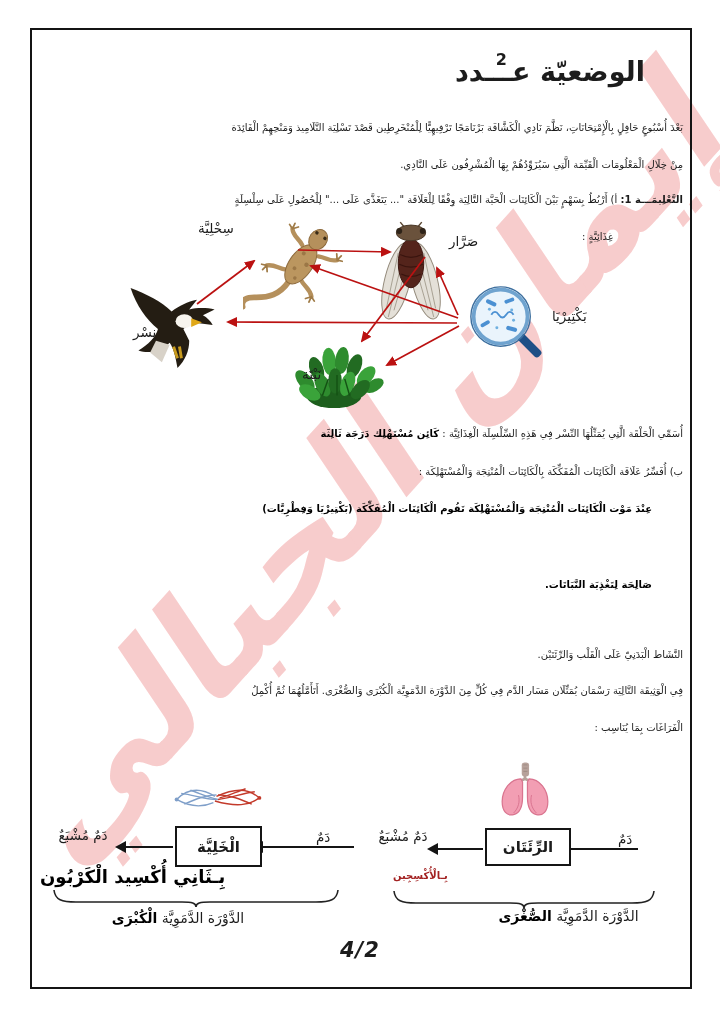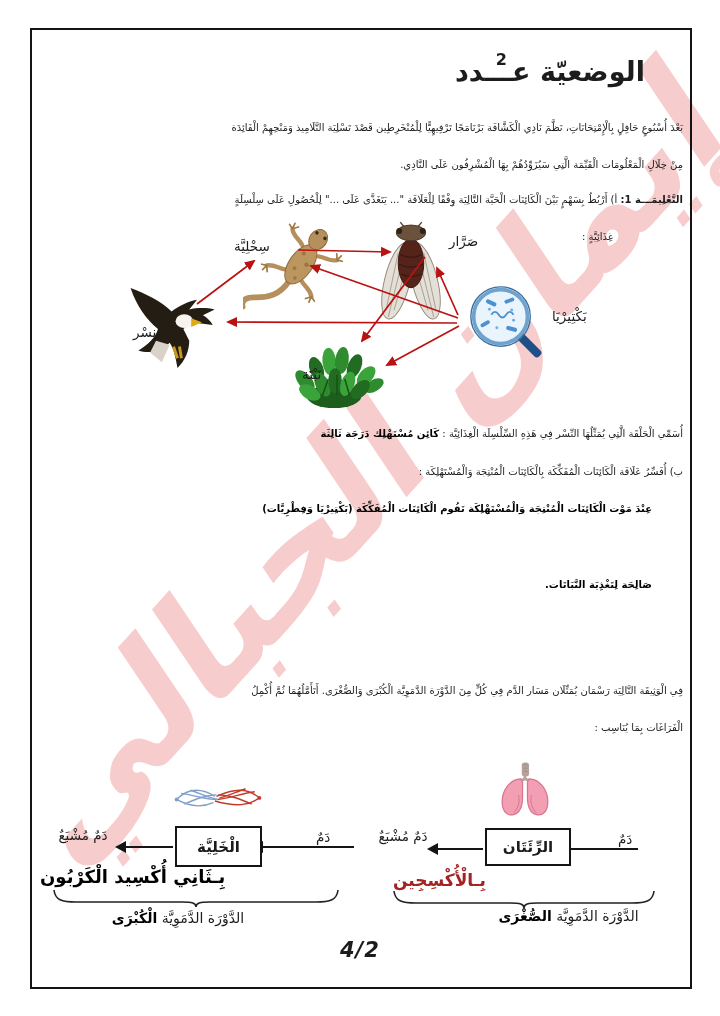--- a/index.html
+++ b/index.html
@@ -153,21 +153,21 @@
         <ellipse cx="27" cy="52" rx="7" ry="12" fill="#3aa33a" transform="rotate(-60 27 52)"></ellipse>
         <ellipse cx="40" cy="44" rx="7" ry="13" fill="#2e8b2e" transform="rotate(-25 40 44)"></ellipse>
         <ellipse cx="53" cy="40" rx="7" ry="13" fill="#226b22"></ellipse>
         <ellipse cx="66" cy="43" rx="7" ry="13" fill="#3aa33a" transform="rotate(20 66 43)"></ellipse>
         <ellipse cx="79" cy="49" rx="7" ry="12" fill="#226b22" transform="rotate(45 79 49)"></ellipse>
       </g>
       <path d="M40,55 L46,38 M55,55 L55,34 M68,55 L63,38" stroke="#145214" stroke-width="1.5" fill="none"></path>
     </svg>
   </div>
 
-  <div class="lbl" style="left:198px;top:238px;margin-left:36px;">سِحْلِيَّة</div>
+  <div class="lbl" style="left:198px;top:220px;">سِحْلِيَّة</div>
   <div class="lbl" style="left:449px;top:233px;">صَرَّار</div>
   <div class="lbl" style="left:133px;top:324px;">نِسْر</div>
   <div class="lbl" style="left:552px;top:308px;">بَكْتِيرْيَا</div>
   <div class="lbl" style="left:278px;top:366px;margin-left:24px;">نَبْتَة</div>
 
   <svg id="webarrows" viewBox="0 0 720 1016">
     <defs>
       <marker id="ra" markerWidth="11" markerHeight="10" refX="9" refY="5" orient="auto" markerUnits="userSpaceOnUse">
         <path d="M0,0 L11,5 L0,10 Z" fill="#bb1111"></path>
       </marker>
@@ -185,39 +185,40 @@
 
   <div class="tl" style="right:37px;top:426px;">
     <span>أُسَمِّي الْحَلْقَة الَّتِي يُمَثِّلُهَا النِّسْر فِي هَذِهِ السِّلْسِلَة الْغِذَائِيَّة :</span>
     <span class="red">كَائِن مُسْتَهْلِك دَرَجَة ثَالِثَة</span>
   </div>
 
   <div class="tl" style="right:37px;top:464px;margin-left:9px;">ب) أُفَسِّرُ عَلَاقَة الْكَائِنَات الْمُفَكِّكَة بِالْكَائِنَات الْمُنْتِجَة وَالْمُسْتَهْلِكَة :</div>
   <div class="tl red" style="right:68px;top:501px;">عِنْدَ مَوْت الْكَائِنَات الْمُنْتِجَة وَالْمُسْتَهْلِكَة تَقُوم الْكَائِنَات الْمُفَكِّكَة (بَكْتِيرْيَا وَفِطْرِيَّات)</div>
   <div class="tl red" style="right:68px;top:577px;">صَالِحَة لِتَغْذِيَة النَّبَاتَات.</div>
 
+  <div class="tl" style="right:37px;top:647px;">النَّشَاط الْبَدَنِيّ عَلَى الْقَلْب وَالرِّئَتَيْن.</div>
   <div class="tl" style="right:37px;top:683px;">فِي الْوَثِيقَة التَّالِيَة رَسْمَان يُمَثِّلَان مَسَار الدَّم فِي كُلٍّ مِنَ الدَّوْرَة الدَّمَوِيَّة الْكُبْرَى وَالصُّغْرَى. أَتَأَمَّلُهُمَا ثُمَّ أُكْمِلُ</div>
   <div class="tl" style="right:37px;top:720px;">الْفَرَاغَات بِمَا يُنَاسِب :</div>
 
   <div class="img" style="left:494px;top:758px;width:62px;height:66px;">
     <svg viewBox="0 0 76 70" width="62" height="66">
       <rect x="34" y="0" width="9" height="17" rx="3.5" fill="#b7a29b"></rect>
       <path d="M36,3 h5 M36,7 h5 M36,11 h5" stroke="#9b8780" stroke-width="1" fill="none"></path>
       <path d="M38,15 L38,22 M38,20 C30,23 28,27 27,31 M38,20 C46,23 48,27 49,31" stroke="#b7a29b" stroke-width="3.5" fill="none"></path>
       <path d="M33,20 C20,20 10,34 10,48 C10,60 16,66 24,64 C32,62 35,54 35,42 L35,24 Z" fill="#f29eb3" stroke="#d9748f" stroke-width="1.5"></path>
       <path d="M43,20 C56,20 66,34 66,48 C66,60 60,66 52,64 C44,62 41,54 41,42 L41,24 Z" fill="#f29eb3" stroke="#d9748f" stroke-width="1.5"></path>
       <path d="M24,62 C30,56 32,48 30,40 M52,62 C46,56 44,48 46,40" stroke="#d9748f" stroke-width="1.2" fill="none"></path>
     </svg>
   </div>
   <div class="obox" style="left:485px;top:828px;width:82px;height:34px;">الرِّئَتَان</div>
   <div class="harr" style="left:570px;top:848px;width:68px;"></div>
   <div class="lbl" style="left:618px;top:831px;">دَمٌ</div>
   <div class="harr" style="left:437px;top:848px;width:46px;"></div>
   <div class="lbl" style="left:372px;top:828px;width:62px;text-align:center;">دَمٌ مُشْبَعٌ</div>
-  <div class="lbl dred" style="left:393px;top:870px;font-size:17px;">بِـالْأُكْسِجِين</div>
+  <div class="lbl dred" style="left:393px;top:870px;font-size:10px;">بِـالْأُكْسِجِين</div>
   <div class="brace" style="left:392px;top:889px;">
     <svg width="264" height="20" viewBox="0 0 264 20">
         <path d="M2,2 C3,12 10,14 24,14 L118,14 C128,14 132,15 132,19 C132,15 136,14 146,14 L240,14 C254,14 261,12 262,2" fill="none" stroke="#222" stroke-width="1.6"></path>
       </svg>
   </div>
   <div class="cap" style="left:496px;top:908px;width:145px;">
     <span>الدَّوْرَة الدَّمَوِيَّة</span>
     <span class="red">الصُّغْرَى</span>
   </div>
 

